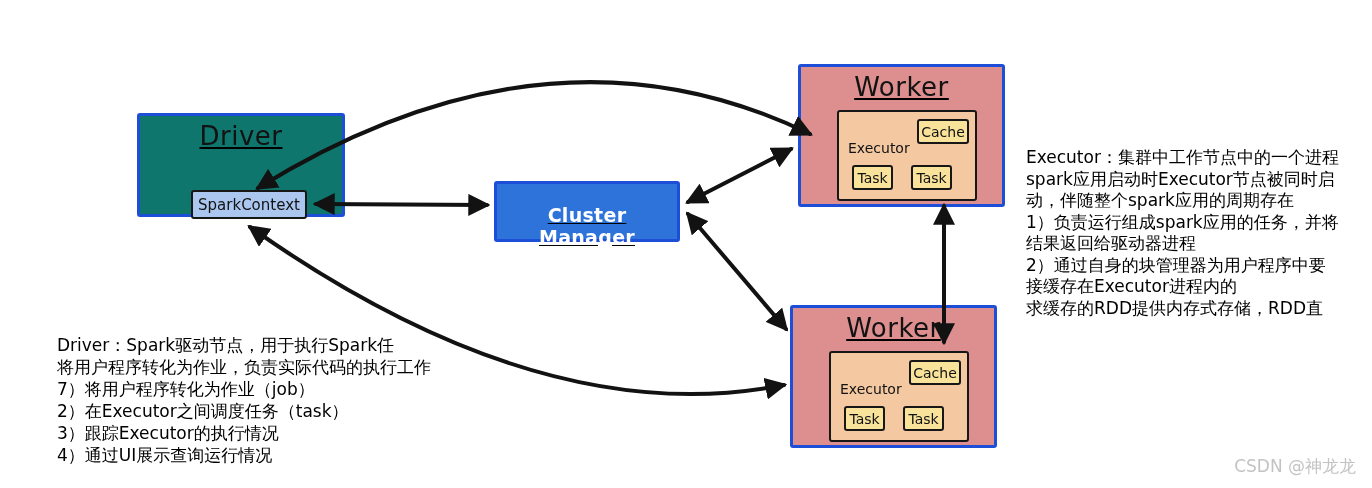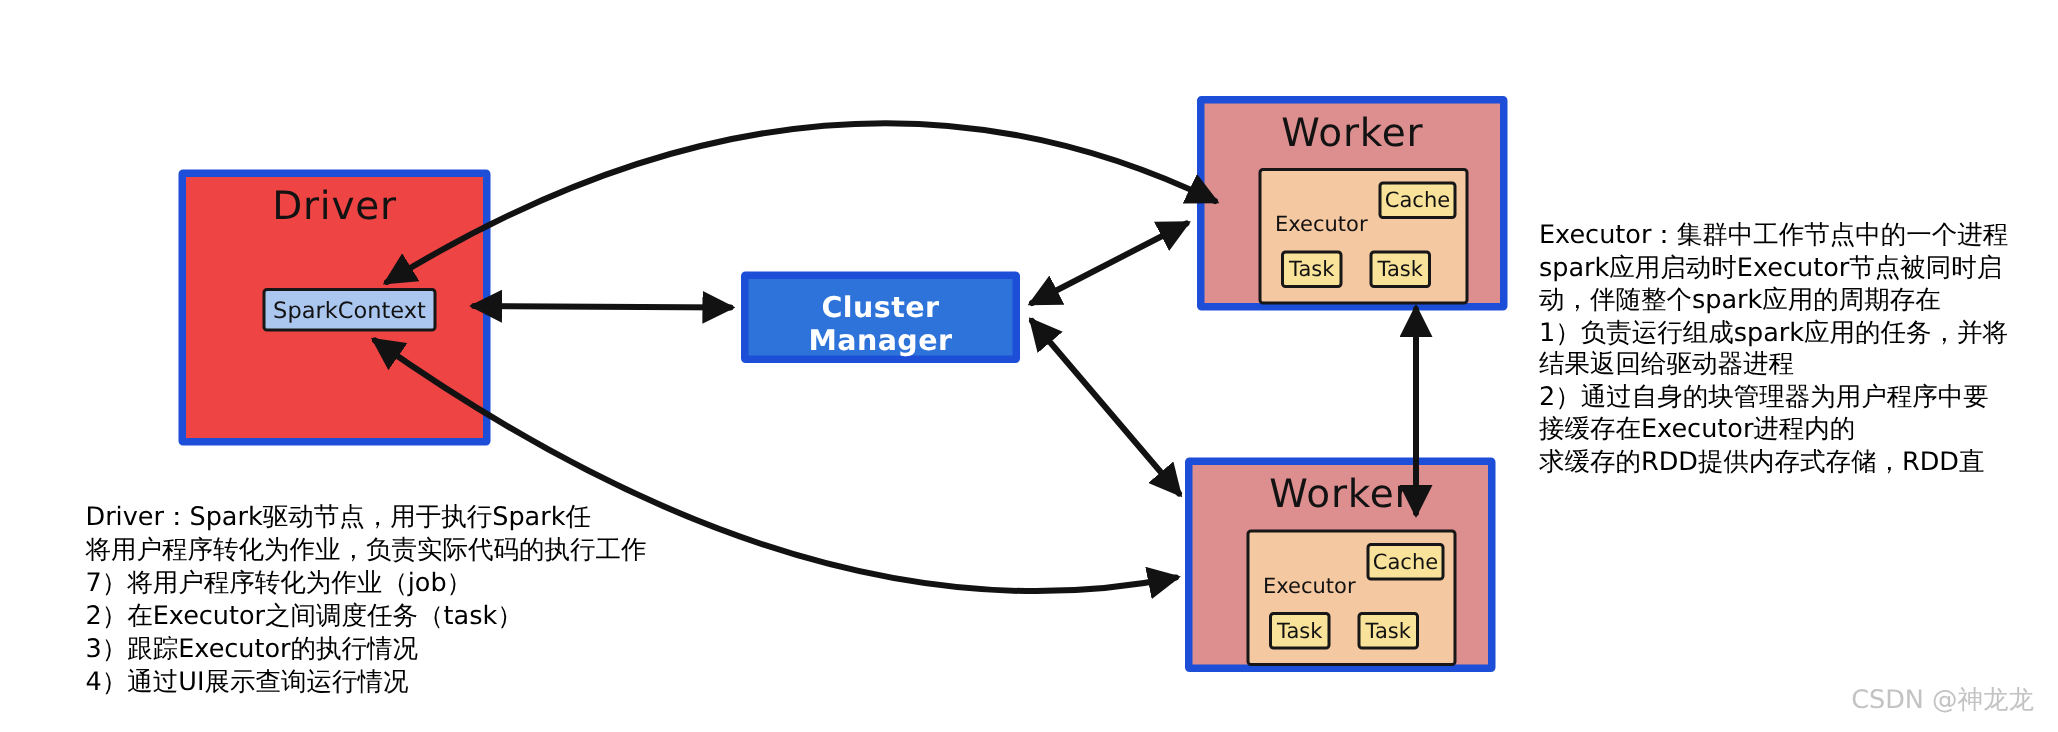--- a/index.html
+++ b/index.html
@@ -14,27 +14,28 @@
   }
   .arrows {
     position: absolute;
     left: 0; top: 0;
     width: 1372px; height: 488px;
     z-index: 10;
     pointer-events: none;
   }
   .box {
     position: absolute;
-    border: 5px solid #1d4ed8;
+    border: 3px solid #1d4ed8;
     border-radius: 3px;
+    text-decoration: underline;
   }
   .driver-box {
-    left: 119px; top: 113px;
-    width: 208px; height: 184px;
-    background: #ef4444;
+    left: 137px; top: 113px;
+    width: 208px; height: 104px;
+    background: #0f766e;
   }
   .box-title {
     text-align: center;
     font-size: 26px;
     color: #121212;
     padding-top: 5px;
     letter-spacing: 0.5px;
   }
   .sparkcontext {
     position: absolute;
@@ -50,21 +51,21 @@
   .cm-box {
     left: 494px; top: 181px;
     width: 186px; height: 61px;
     background: #2e73d9;
   }
   .cm-label {
     text-align: center;
     color: #ffffff;
     font-size: 19px;
     font-weight: bold;
-    padding-top: 8px;
+    padding-top: 20px;
     letter-spacing: 0.3px;
   }
   .worker-box {
     width: 207px; height: 143px;
     background: #dd8f8f;
   }
   .worker-1 { left: 798px; top: 64px; }
   .worker-2 { left: 790px; top: 305px; }
   .executor-box {
     position: absolute;

